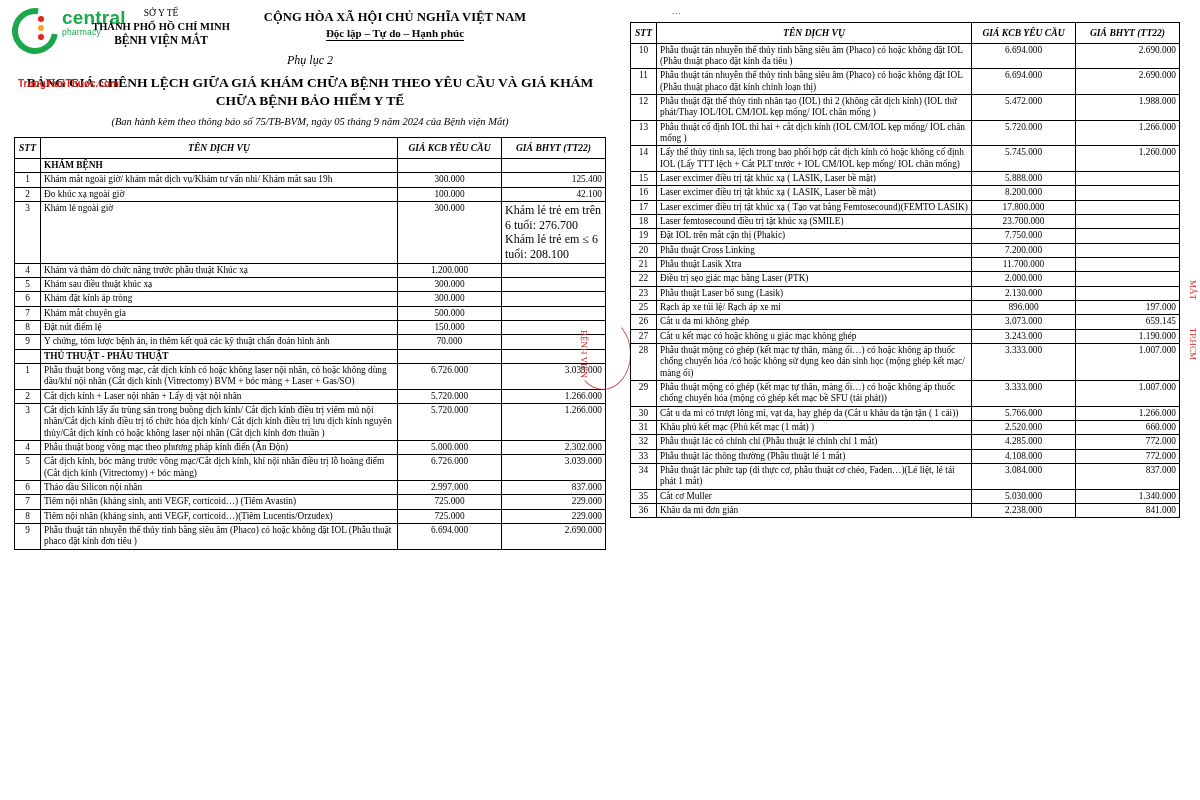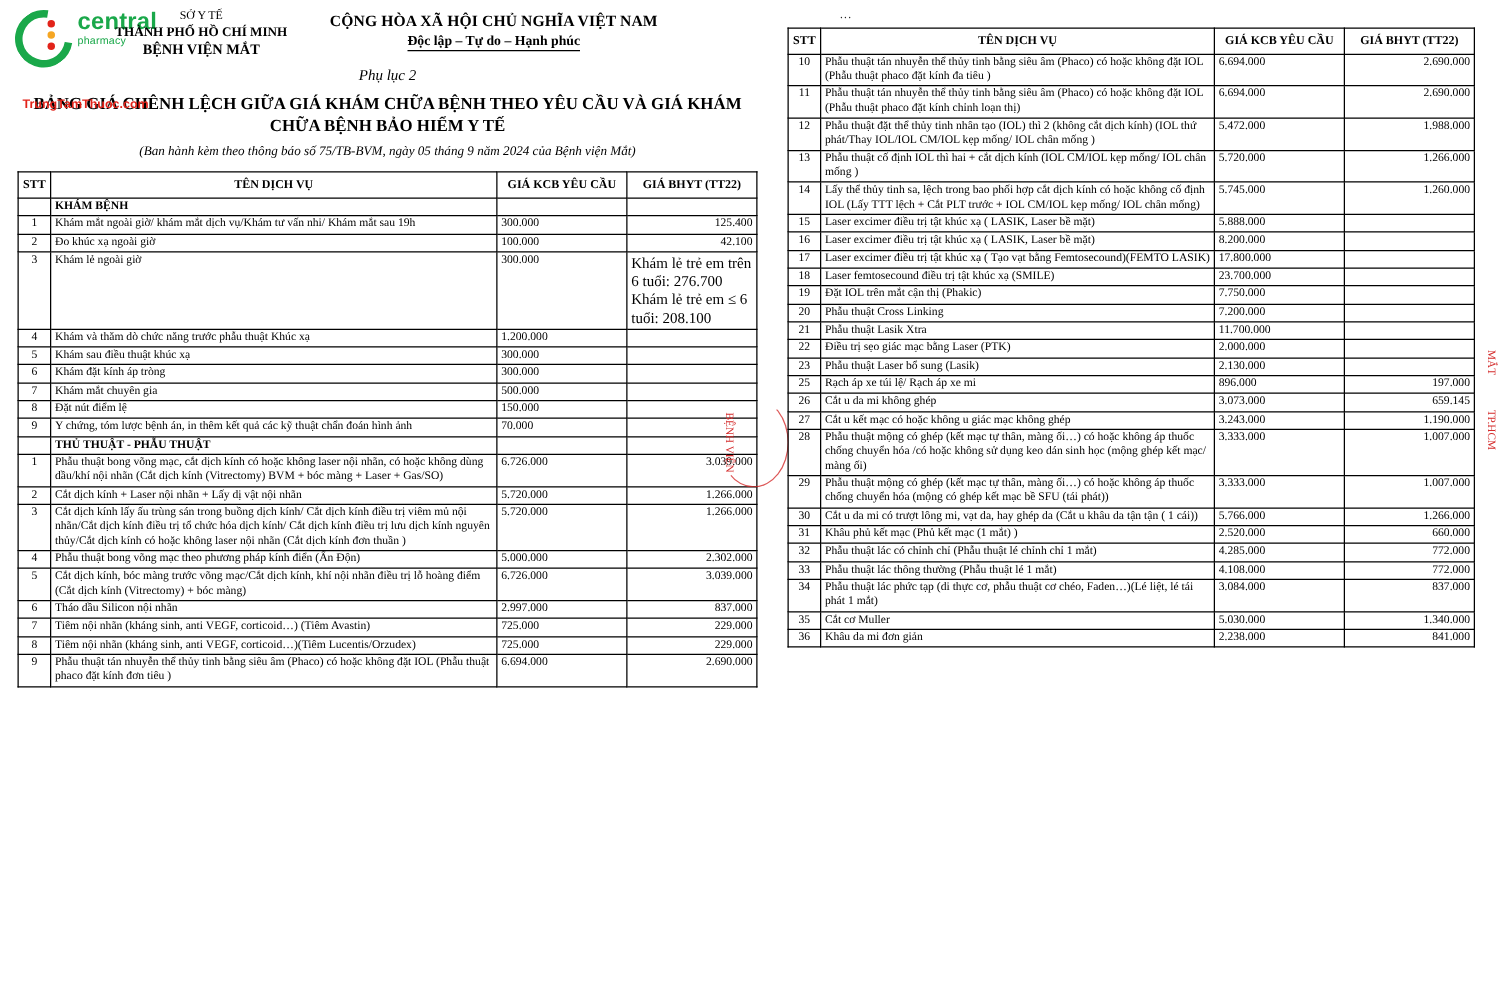--- a/index.html
+++ b/index.html
@@ -115,24 +115,25 @@
     border: 1px solid #000;
     padding: 1px 3px;
     vertical-align: top;
   }
   table.t thead th {
     text-align: center;
     font-weight: bold;
     font-size: 9.6px;
     padding: 4px 2px;
     vertical-align: middle;
+    font-style: italic;
   }
   .c-stt { width: 26px; text-align: center; }
   .c-name { }
-  .c-p1 { width: 104px; text-align: left; }
+  .c-p1 { width: 104px; text-align: center; }
   .c-p2 { width: 104px; text-align: right; }
   .sect { font-weight: bold; }
   .note { font-size: 12px; }
   .num-left { text-align: left; }
 
   .left-table-wrap { margin-top: 10px; }
   .right-table-wrap { margin-top: 0; }
 
   
   .dots-mark {

